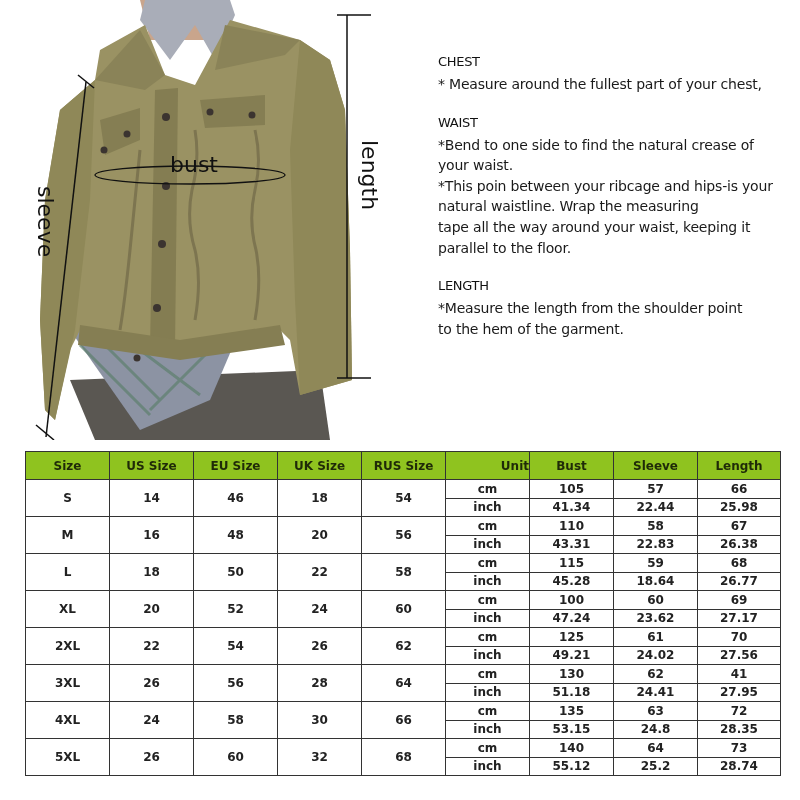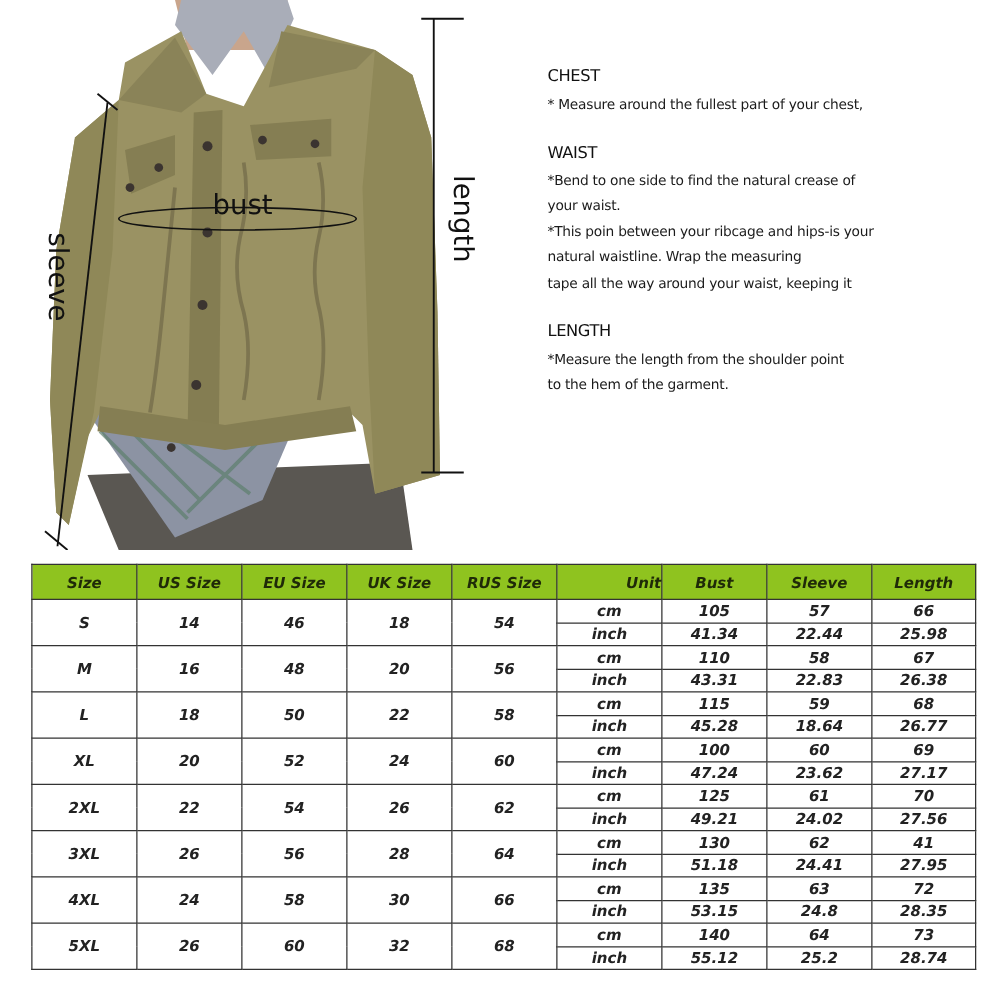--- a/index.html
+++ b/index.html
@@ -10,24 +10,24 @@
   .figure svg { position:absolute; left:0; top:0; }
   .measure-label { position:absolute; font-family:"DejaVu Sans", sans-serif; font-size:22px; color:#111; white-space:nowrap; }
   .label-bust { left:170px; top:152px; }
   .label-length { left:344px; top:166px; transform:rotate(90deg); transform-origin:left top; left:382px; top:140px; }
   .label-sleeve { left:30px; top:186px; transform:rotate(90deg); transform-origin:left top; left:58px; top:186px; }
 
   
   .guide { position:absolute; left:438px; top:50px; width:355px; font-family:"DejaVu Sans", sans-serif; }
   .guide-section { margin-bottom:16px; }
   .guide-title { font-size:13px; font-weight:normal; color:#111; line-height:24px; margin:0; letter-spacing:-0.3px; }
-  .guide-line { font-size:11px; color:#1a1a1a; line-height:20.6px; margin:0; white-space:nowrap; letter-spacing:-0.2px; }
+  .guide-line { font-size:14px; color:#1a1a1a; line-height:20.6px; margin:0; white-space:nowrap; letter-spacing:-0.2px; }
 
   
-  .size-table { position:absolute; left:25px; top:451px; border-collapse:collapse; font-family:"DejaVu Sans", sans-serif; font-weight:bold; font-size:12px; color:#222;font-style:italic; }
+  .size-table { position:absolute; left:25px; top:451px; border-collapse:collapse; font-family:"DejaVu Sans", sans-serif; font-weight:bold; font-size:12px; color:#222; }
   .size-table th { background:#8fc31f; color:#1f2a08; height:27px; font-size:12px; border:1.5px solid #333; padding:0; }
   .size-table td { border:1.5px solid #333; text-align:center; padding:0; }
   .size-table td.big { height:36px; }
   .size-table td.small { height:17px; font-size:12px; }
   .w1 { width:83px; } .w2 { width:83px; } .w3 { width:83px; } .w4 { width:83px; } .w5 { width:83px; }
   .w6 { width:83px;text-align:right; } .w7 { width:83px; } .w8 { width:83px; } .w9 { width:82px; }
 </style>
 </head>
 <body>
 
@@ -95,20 +95,21 @@
     <h3 class="guide-title">CHEST</h3>
     <p class="guide-line">* Measure around the fullest part of your chest,</p>
   </div>
   <div class="guide-section">
     <h3 class="guide-title">WAIST</h3>
     <p class="guide-line">*Bend to one side to find the natural crease of</p>
     <p class="guide-line">your waist.</p>
     <p class="guide-line">*This poin between your ribcage and hips-is your</p>
     <p class="guide-line">natural waistline. Wrap the measuring</p>
     <p class="guide-line">tape all the way around your waist, keeping it</p>
+    <p class="guide-line">parallel to the floor.</p>
   </div>
   <div class="guide-section">
     <h3 class="guide-title">LENGTH</h3>
     <p class="guide-line">*Measure the length from the shoulder point</p>
     <p class="guide-line">to the hem of the garment.</p>
   </div>
 </div>
 
 <table class="size-table">
   <thead>

